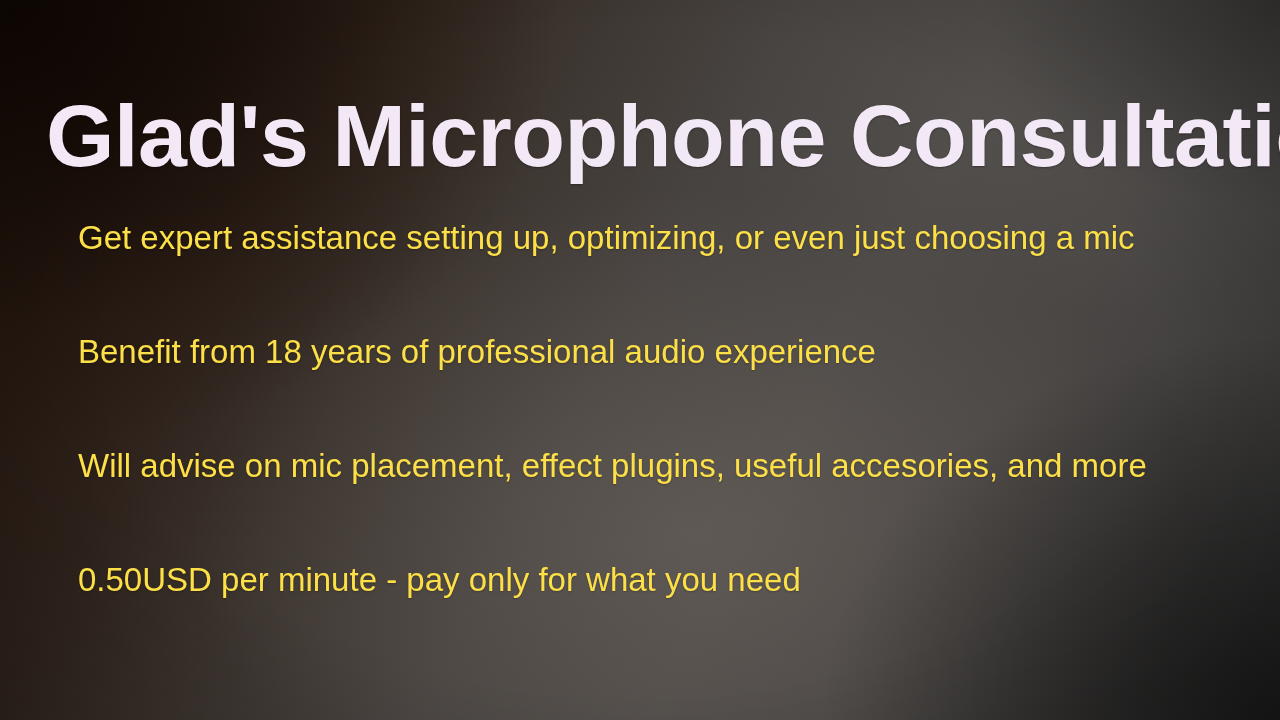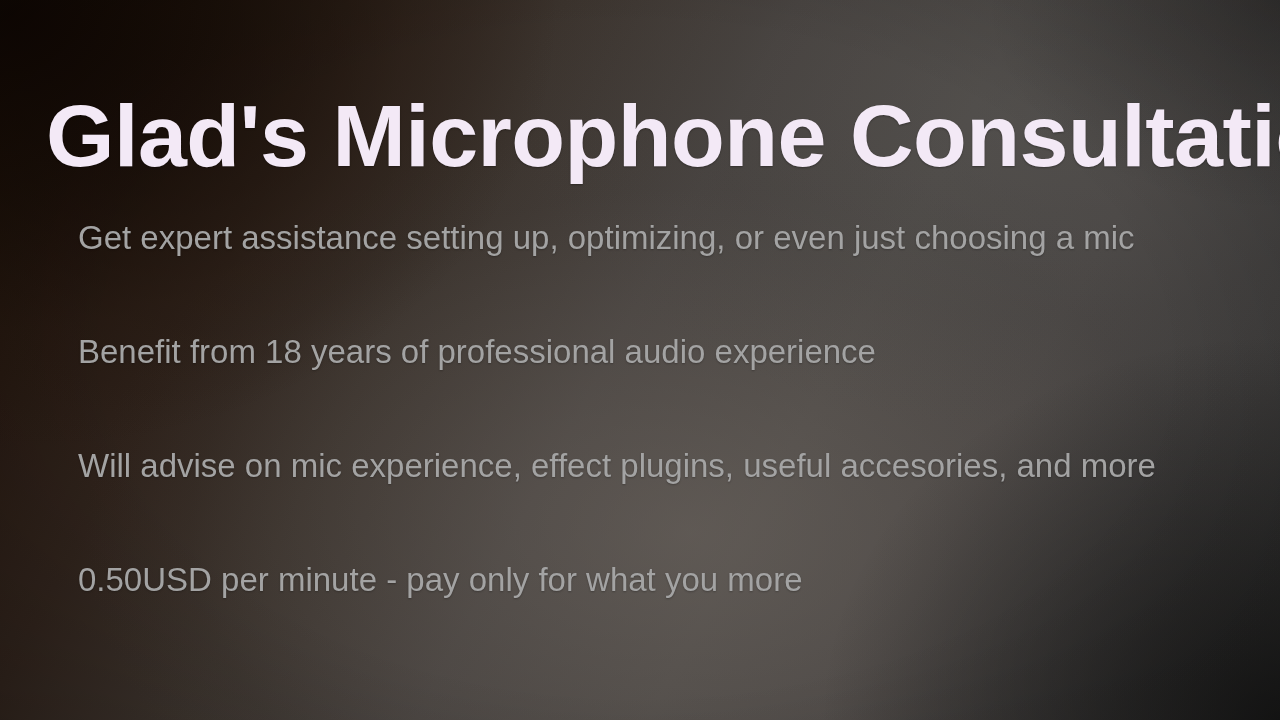--- a/index.html
+++ b/index.html
@@ -103,21 +103,21 @@
     left: 0;
     top: 219px;
     width: 1280px;
   }
   .bullet-line {
     position: absolute;
     left: 78px;
     font-size: 33px;
     line-height: 1.18;
     font-weight: normal;
-    color: #a3a3a3;
+    color: #fde047;
     white-space: nowrap;
     text-shadow: 0 1px 2px rgba(0,0,0,0.25);
   }
   .bullet-line.b0 { top: 0px; }
   .bullet-line.b1 { top: 114px; }
   .bullet-line.b2 { top: 228px; }
   .bullet-line.b3 { top: 342px; }
 </style>
 </head>
 <body>
@@ -132,18 +132,18 @@
   <div class="bg-layer bg-darkTR"></div>
   <div class="bg-layer bg-vignette"></div>
 
   <div class="content">
 
     <h1 id="slide-title">Glad's Microphone Consultations</h1>
 
     <div class="bullet-list">
       <div class="bullet-line b0">Get expert assistance setting up, optimizing, or even just choosing a mic</div>
       <div class="bullet-line b1">Benefit from 18 years of professional audio experience</div>
-      <div class="bullet-line b2">Will advise on mic experience, effect plugins, useful accesories, and more</div>
-      <div class="bullet-line b3">0.50USD per minute - pay only for what you more</div>
+      <div class="bullet-line b2">Will advise on mic placement, effect plugins, useful accesories, and more</div>
+      <div class="bullet-line b3">0.50USD per minute - pay only for what you need</div>
     </div>
 
   </div>
 </div>
 
 </body></html>

